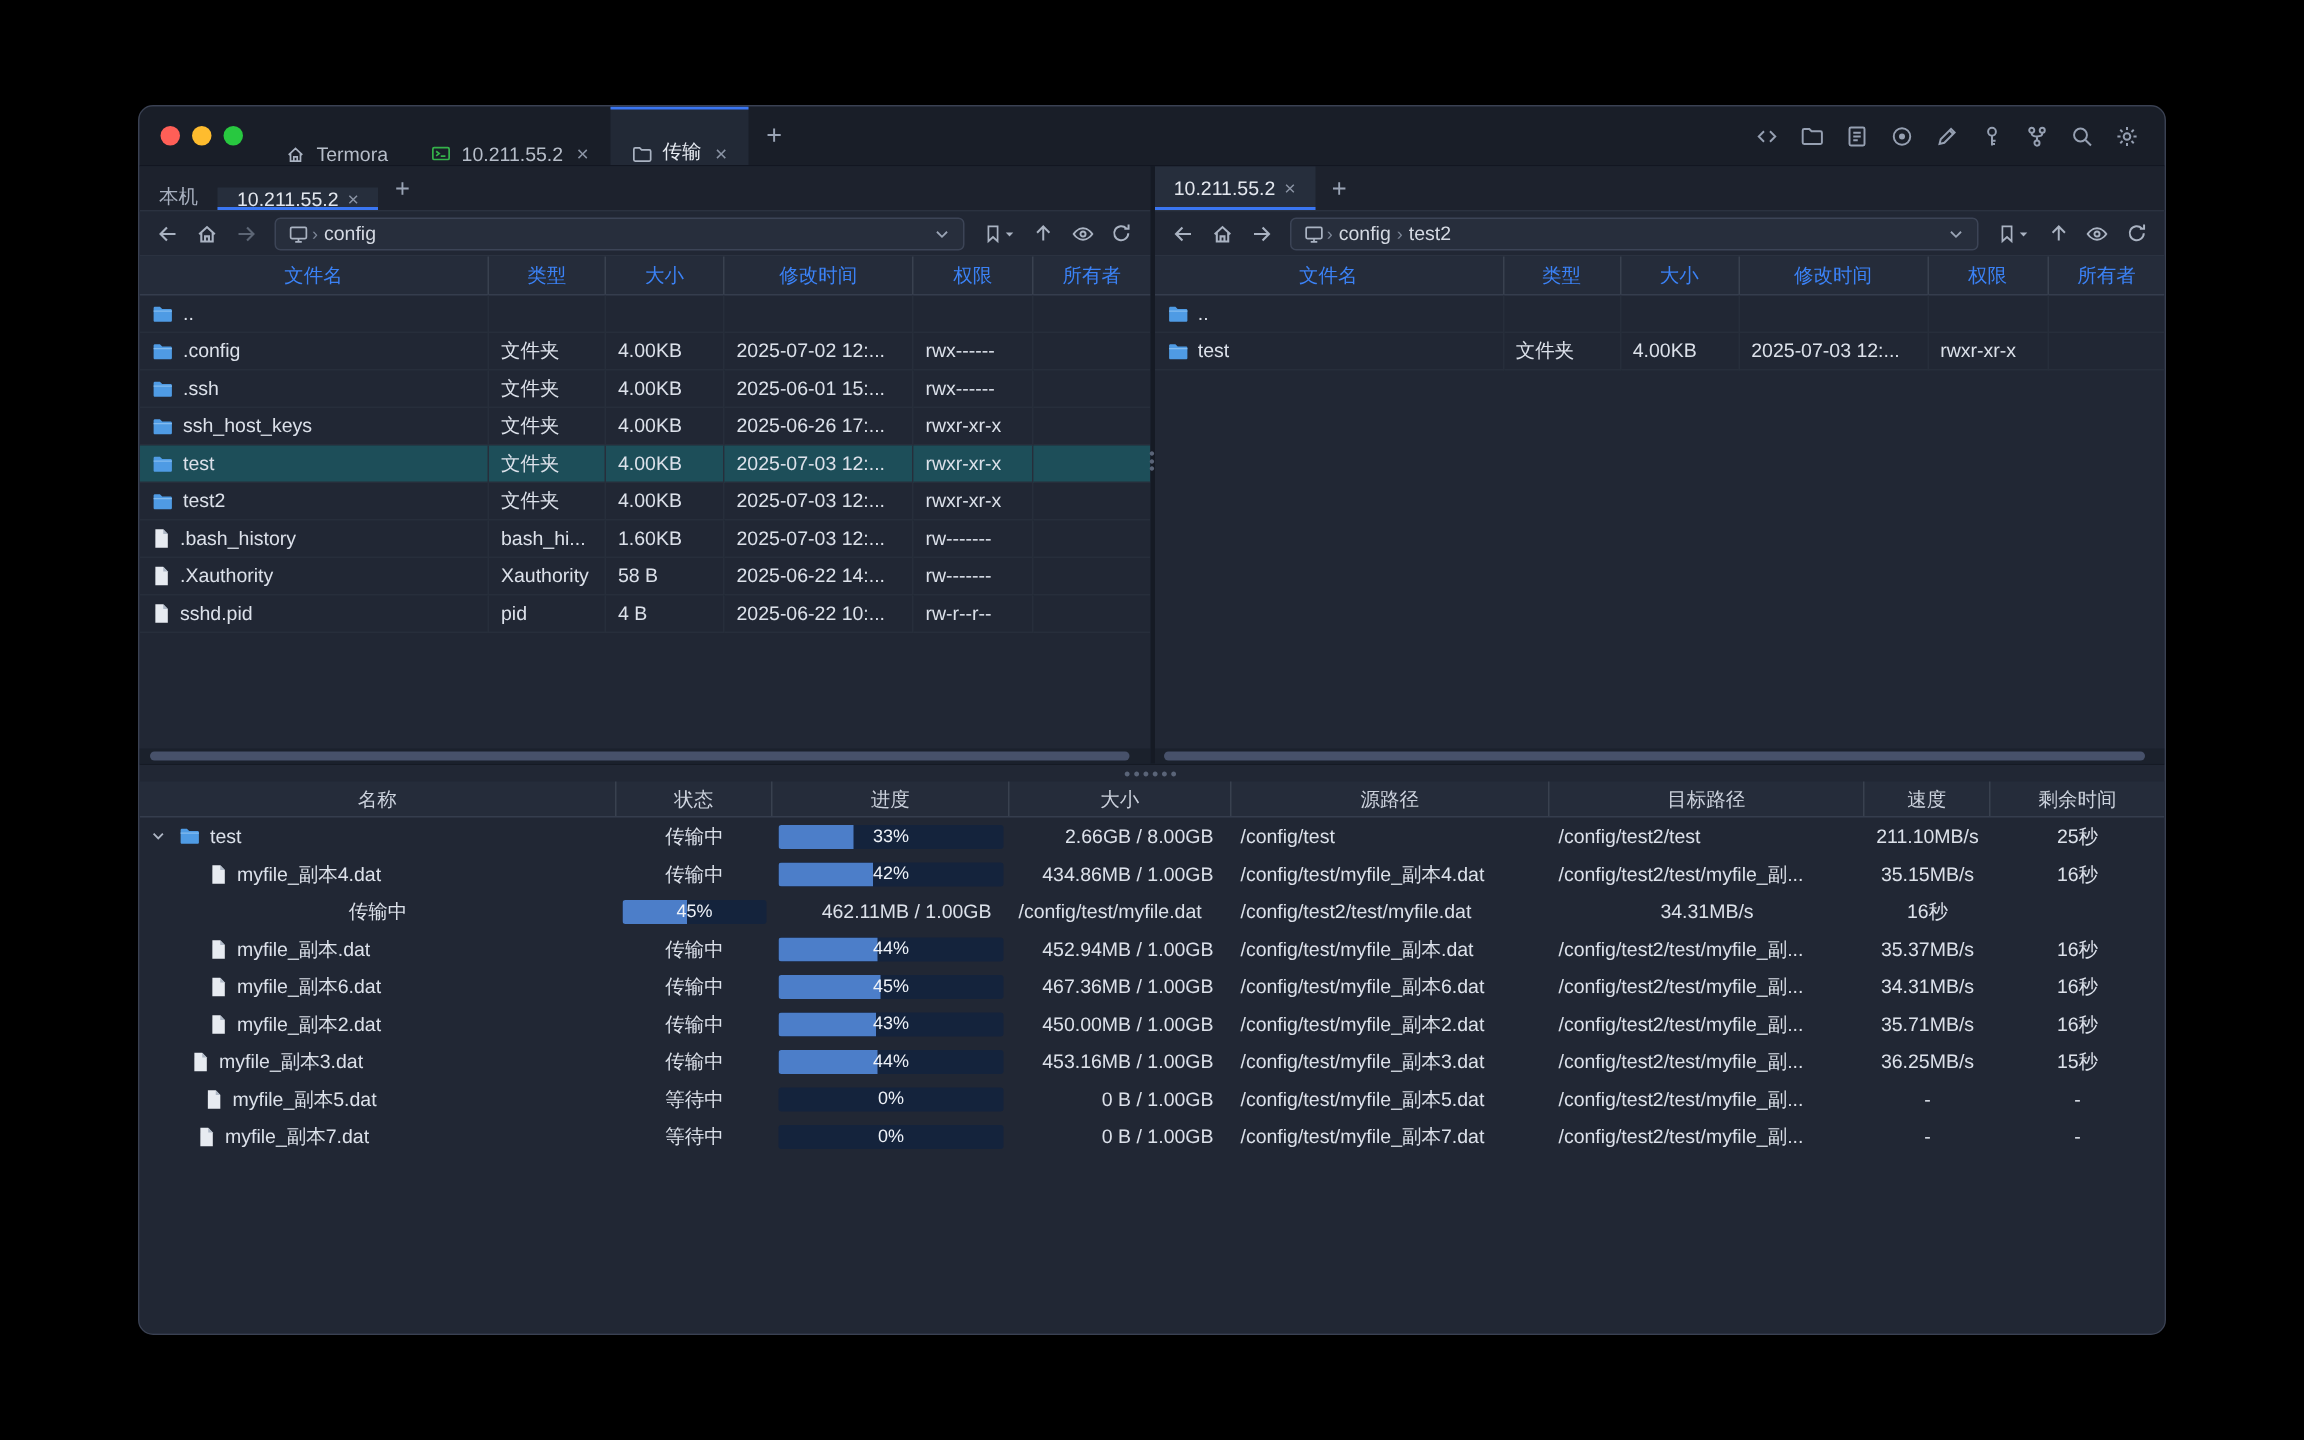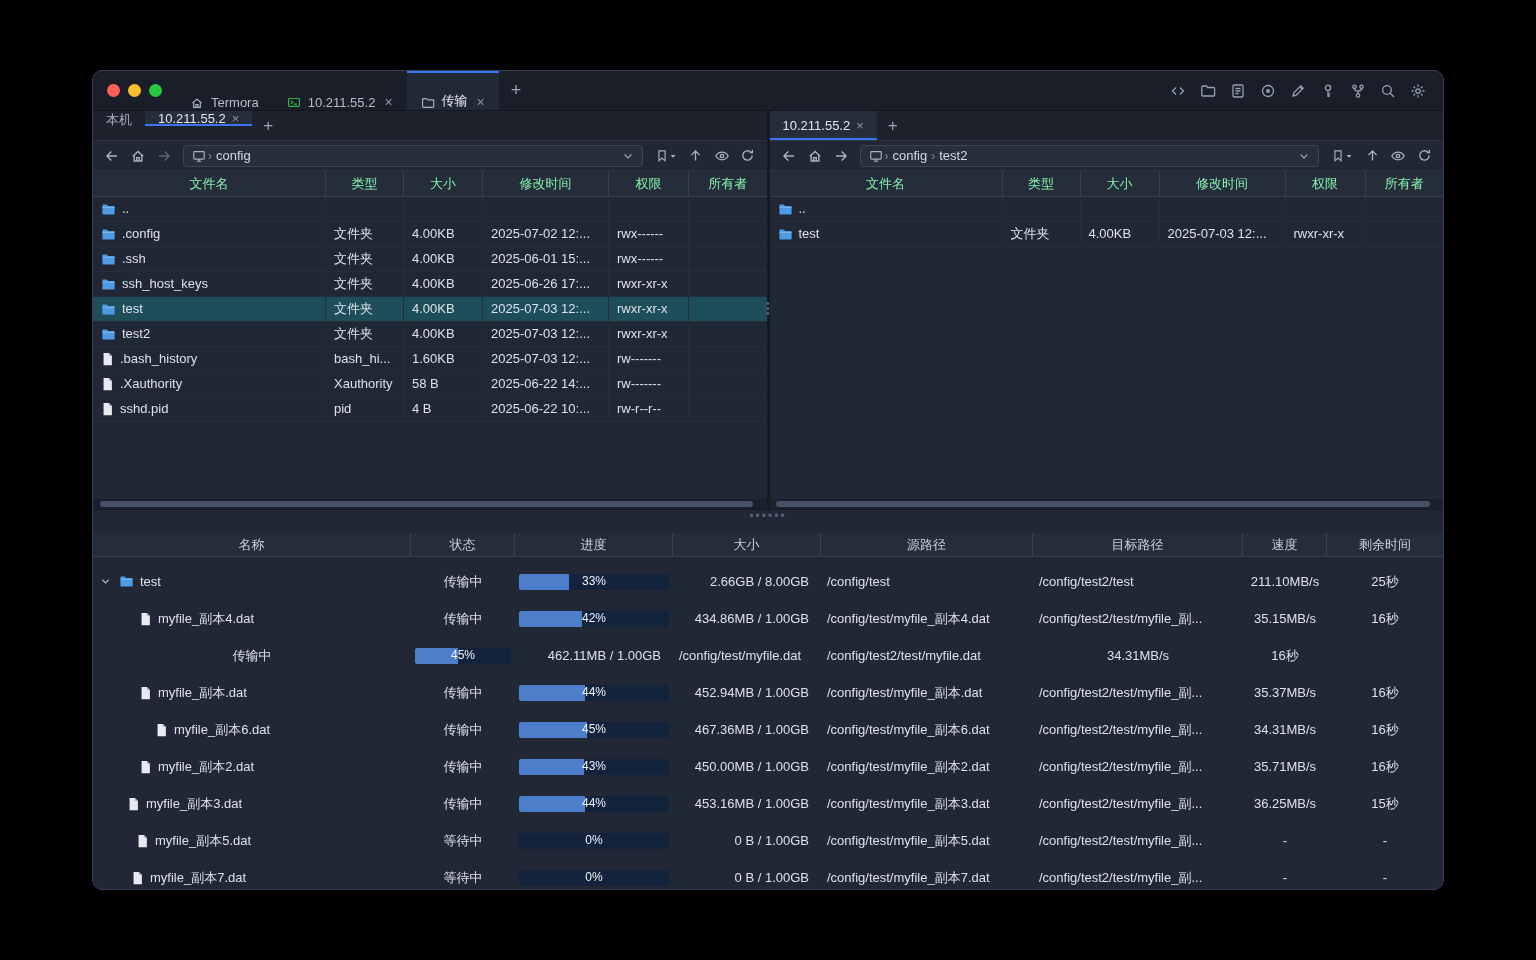--- a/index.html
+++ b/index.html
@@ -52,21 +52,21 @@
   .nicon{ width:22px; height:22px; display:flex; align-items:center; justify-content:center; border-radius:4px; }
   .nicon.dim svg *{ stroke:#5d6675 !important; }
   .crumbbox{ flex:1; height:22px; background:var(--crumb-bg); border:1px solid var(--crumb-bd);
     border-radius:4px; display:flex; align-items:center; padding:0 6px; margin:0 4px; min-width:0; }
   .crumbs{ display:flex; align-items:center; gap:4px; font-size:13px; color:#d4d9e2; flex:1; min-width:0; }
   .crumb-sep{ color:#7d8798; font-size:12px; }
   .bmark{ display:flex; align-items:center; }
 
   .fgrid{ display:grid; grid-template-columns:233px 78px 79px 126px 80px 1fr; }
   .fheader{ height:26px; background:var(--bg-header); border-bottom:1px solid #353d4d; flex:0 0 auto; }
-  .fheader .hcell{ font-size:13px; color:#86efac; text-align:center; line-height:25px;
+  .fheader .hcell{ font-size:13px; color:#3b82f6; text-align:center; line-height:25px;
     border-right:1px solid #39414f; overflow:hidden; white-space:nowrap; }
   .fheader .hcell:last-child{ border-right:none; }
   .frows{ flex:1; overflow:hidden; }
   .frow{ height:25px; }
   .frow .cell{ font-size:13px; color:var(--text); line-height:24px; padding:0 8px;
     white-space:nowrap; overflow:hidden; border-right:1px solid var(--rowline);
     border-bottom:1px solid var(--rowline); display:flex; align-items:center; gap:6px; }
   .frow .cell:last-child{ border-right:none; }
   .frow.selected .cell{ background:var(--sel); }
   .ficon{ flex:0 0 auto; display:flex; }
@@ -75,21 +75,21 @@
   .hscroll .thumb{ position:absolute; top:2px; left:1%; width:97%; height:6px;
     background:var(--thumb); border-radius:3px; }
 
   
   .h-splitter{ height:12px; background:var(--bg); border-top:1px solid #151a24; flex:0 0 auto;
     display:flex; align-items:center; justify-content:center; }
   .hgrip{ color:#5a6478; font-size:12px; letter-spacing:2px; line-height:6px; }
 
   
   .transfer-area{ flex:1; display:flex; flex-direction:column; background:var(--bg); min-height:0; }
-  .tgrid{ display:grid; grid-template-columns:318px 104px 158px 148px 212px 210px 84px 1fr;margin-top:12px; }
+  .tgrid{ display:grid; grid-template-columns:318px 104px 158px 148px 212px 210px 84px 1fr; }
   .theader{ height:24px; background:var(--bg-header); border-bottom:1px solid #353d4d; flex:0 0 auto; }
   .theader .hcell{ font-size:13px; color:#ccd2dd; text-align:center; line-height:23px;
     border-right:1px solid #39414f; white-space:nowrap; overflow:hidden; }
   .theader .hcell:last-child{ border-right:none; }
   .trows{ flex:1; overflow:hidden; }
   .trow{ height:25px; }
   .trow .cell{ font-size:13px; color:var(--text); line-height:25px; white-space:nowrap;
     overflow:hidden; display:flex; align-items:center; }
   .tname{ gap:6px; }
   .chev{ width:16px; height:16px; display:flex; align-items:center; justify-content:center; flex:0 0 auto; }
@@ -197,21 +197,21 @@
             <path d="M8 1.6v2.1M8 12.3v2.1M1.6 8h2.1M12.3 8h2.1M3.5 3.5 5 5M11 11l1.5 1.5M12.5 3.5 11 5M5 11l-1.5 1.5"></path>
           </svg>
         </span>
     </div>
   </div>
 
   <div class="file-area">
 
     <div class="panel">
       <div class="ptabs">
-        <span id="ptabs-l" style="display:flex;align-items:flex-start;">
+        <span id="ptabs-l" style="display:flex;align-items:flex-end;">
             <div class="ptab">
               <span>本机</span>
             </div>
             <div class="ptab active">
               <span>10.211.55.2</span>
               <span class="tclose">×</span>
             </div>
           </span>
         <button class="paddtab">+</button>
       </div>
@@ -652,21 +652,21 @@
               <span class="plabel">44%</span>
             </div>
           </div>
           <div class="cell c-right">452.94MB / 1.00GB</div>
           <div class="cell c-left">/config/test/myfile_副本.dat</div>
           <div class="cell c-left">/config/test2/test/myfile_副...</div>
           <div class="cell c-center">35.37MB/s</div>
           <div class="cell c-center">16秒</div>
         </div>
         <div class="tgrid trow">
-          <div class="cell tname" style="padding-left:62px">
+          <div class="cell tname" style="padding-left:46px">
             <span class="ficon">
               <svg width="13" height="14" viewBox="0 0 14 16">
                 <path d="M2.5 1h6l3.5 3.5V15h-9.5z" fill="#e7ebf1"></path>
                 <path d="M8.5 1v3.5H12" fill="#aeb8c6"></path>
               </svg>
             </span>
             <span>myfile_副本6.dat</span>
           </div>
           <div class="cell c-center">传输中</div>
           <div class="cell prog-cell">

